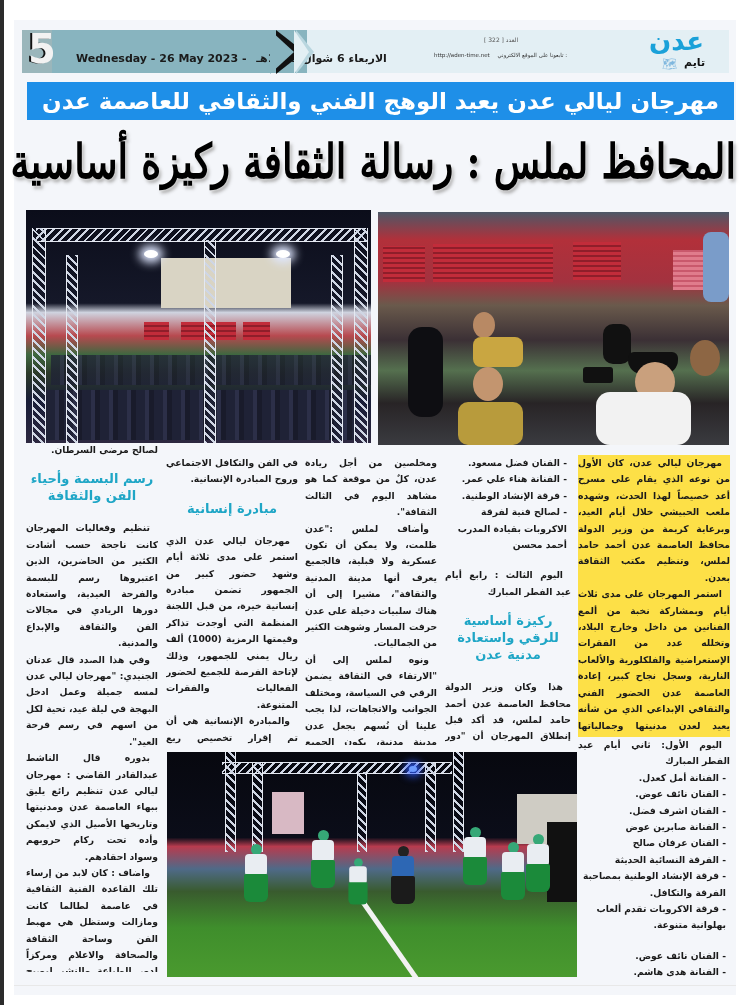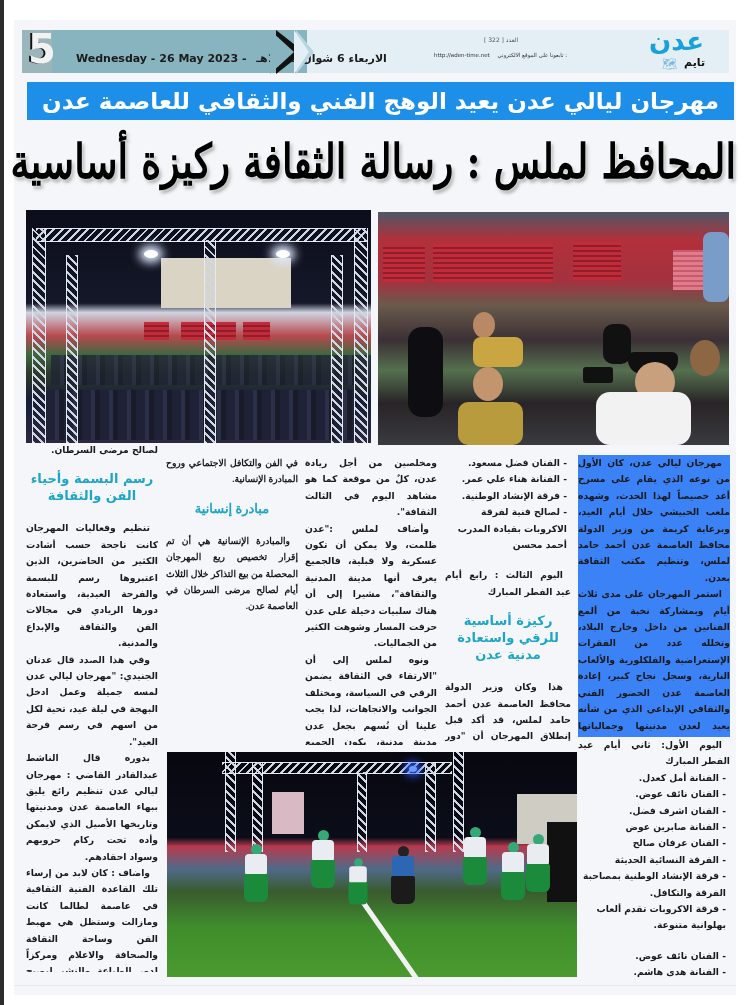--- a/index.html
+++ b/index.html
@@ -58,24 +58,24 @@
   .spk { position: absolute; background: #111; }
   .face { position: absolute; border-radius: 50%; }
 
   
   .col { position: absolute; direction: rtl; text-align: justify; font-size: 9.2px; line-height: 16.4px; font-weight: bold; color: #1a1a1a; }
   .col p { margin: 0; }
   .col .ind { text-indent: 8px; }
   .col .sub { color: #1fa6c6; font-weight: bold; font-size: 13px; text-align: center; line-height: 17px; margin: 12px 0 16px; }
   .col .gap { height: 14px; }
   .col .li { text-align: right; padding-right: 4px; }
-  .col1 { left: 578px; top: 455px; width: 152px; background: #3b82f6; }
+  .col1 { left: 578px; top: 455px; width: 152px; background: #fde047; }
   .col2 { left: 445px; top: 455px; width: 126px; }
   .col3 { left: 305px; top: 455px; width: 132px; }
-  .col4 { left: 166px; top: 455px; width: 132px; font-family: Liberation Serif, serif; }
+  .col4 { left: 166px; top: 455px; width: 132px; }
   .col5 { left: 26px; top: 442px; width: 132px; }
   .col1b { left: 578px; top: 737px; width: 152px; }
   .ltr-bottom-line { position: absolute; left: 14px; top: 985px; width: 722px; height: 1px; background: #e8e8e8; }
 </style>
 </head>
 <body>
 
 <div class="left-edge"></div>
 <div class="page"></div>
 
@@ -225,20 +225,21 @@
 <div class="col col3" style="max-height: 290px; overflow: hidden;">
   <p>ومخلصين من أجل ريادة عدن، كلٌ من موقعة كما هو مشاهد اليوم في الثالث الثقافة".</p>
   <p class="ind">وأضاف لملس :"عدن ظلمت، ولا يمكن أن تكون عسكرية ولا قبلية، فالجميع يعرف أنها مدينة المدنية والثقافة"، مشيرا إلى أن هناك سلبيات دخيلة على عدن حرفت المسار وشوهت الكثير من الجماليات.</p>
   <p class="ind">ونوه لملس إلى أن "الارتقاء في الثقافة يضمن الرقي في السياسة، ومختلف الجوانب والاتجاهات، لذا يجب علينا أن نُسهم بجعل عدن مدينة مدنية، يكون الجميع فيها ملتزم بالنظام والقانون ويحترم حقوق هذه المدينة عليه".</p>
 
 </div>
 
 <div class="col col4" style="max-height: 290px; overflow: hidden;">
   <p>في الفن والتكافل الاجتماعي وروح المبادرة الإنسانية.</p>
   <p class="sub">مبادرة إنسانية</p>
+  <p class="ind">مهرجان ليالي عدن الذي استمر على مدى ثلاثة أيام وشهد حضور كبير من الجمهور تضمن مبادرة إنسانية خيرة، من قبل اللجنة المنظمة التي أوجدت تذاكر وقيمتها الرمزية (1000) ألف ريال يمني للجمهور، وذلك لإتاحة الفرصة للجميع لحضور الفعاليات والفقرات المتنوعة.</p>
   <p class="ind">والمبادرة الإنسانية هي أن تم إقرار تخصيص ريع المهرجان المحصلة من بيع التذاكر خلال الثلاث أيام لصالح مرضى السرطان في العاصمة عدن.</p>
 
 </div>
 
 <div class="col col5" style="max-height: 530px; overflow: hidden;">
   <p>لصالح مرضى السرطان.</p>
   <p class="sub">رسم البسمة وأحياء الفن والثقافة</p>
   <p class="ind">تنظيم وفعاليات المهرجان كانت ناجحة حسب أشادت الكثير من الحاضرين، الذين اعتبروها رسم للبسمة والفرحة العيدية، واستعادة دورها الريادي في مجالات الفن والثقافة والإبداع والمدنية.</p>
   <p class="ind">وفي هذا الصدد قال عدنان الجنيدي: "مهرجان ليالي عدن لمسه جميلة وعمل ادخل البهجة في ليلة عيد، تحية لكل من اسهم في رسم فرحة العيد".</p>
   <p class="ind">بدوره قال الناشط عبدالقادر القاضي : مهرجان ليالي عدن تنظيم رائع يليق ببهاء العاصمة عدن ومدنيتها وتاريخها الأصيل الذي لايمكن وأده تحت ركام حروبهم وسواد احقادهم.</p>

